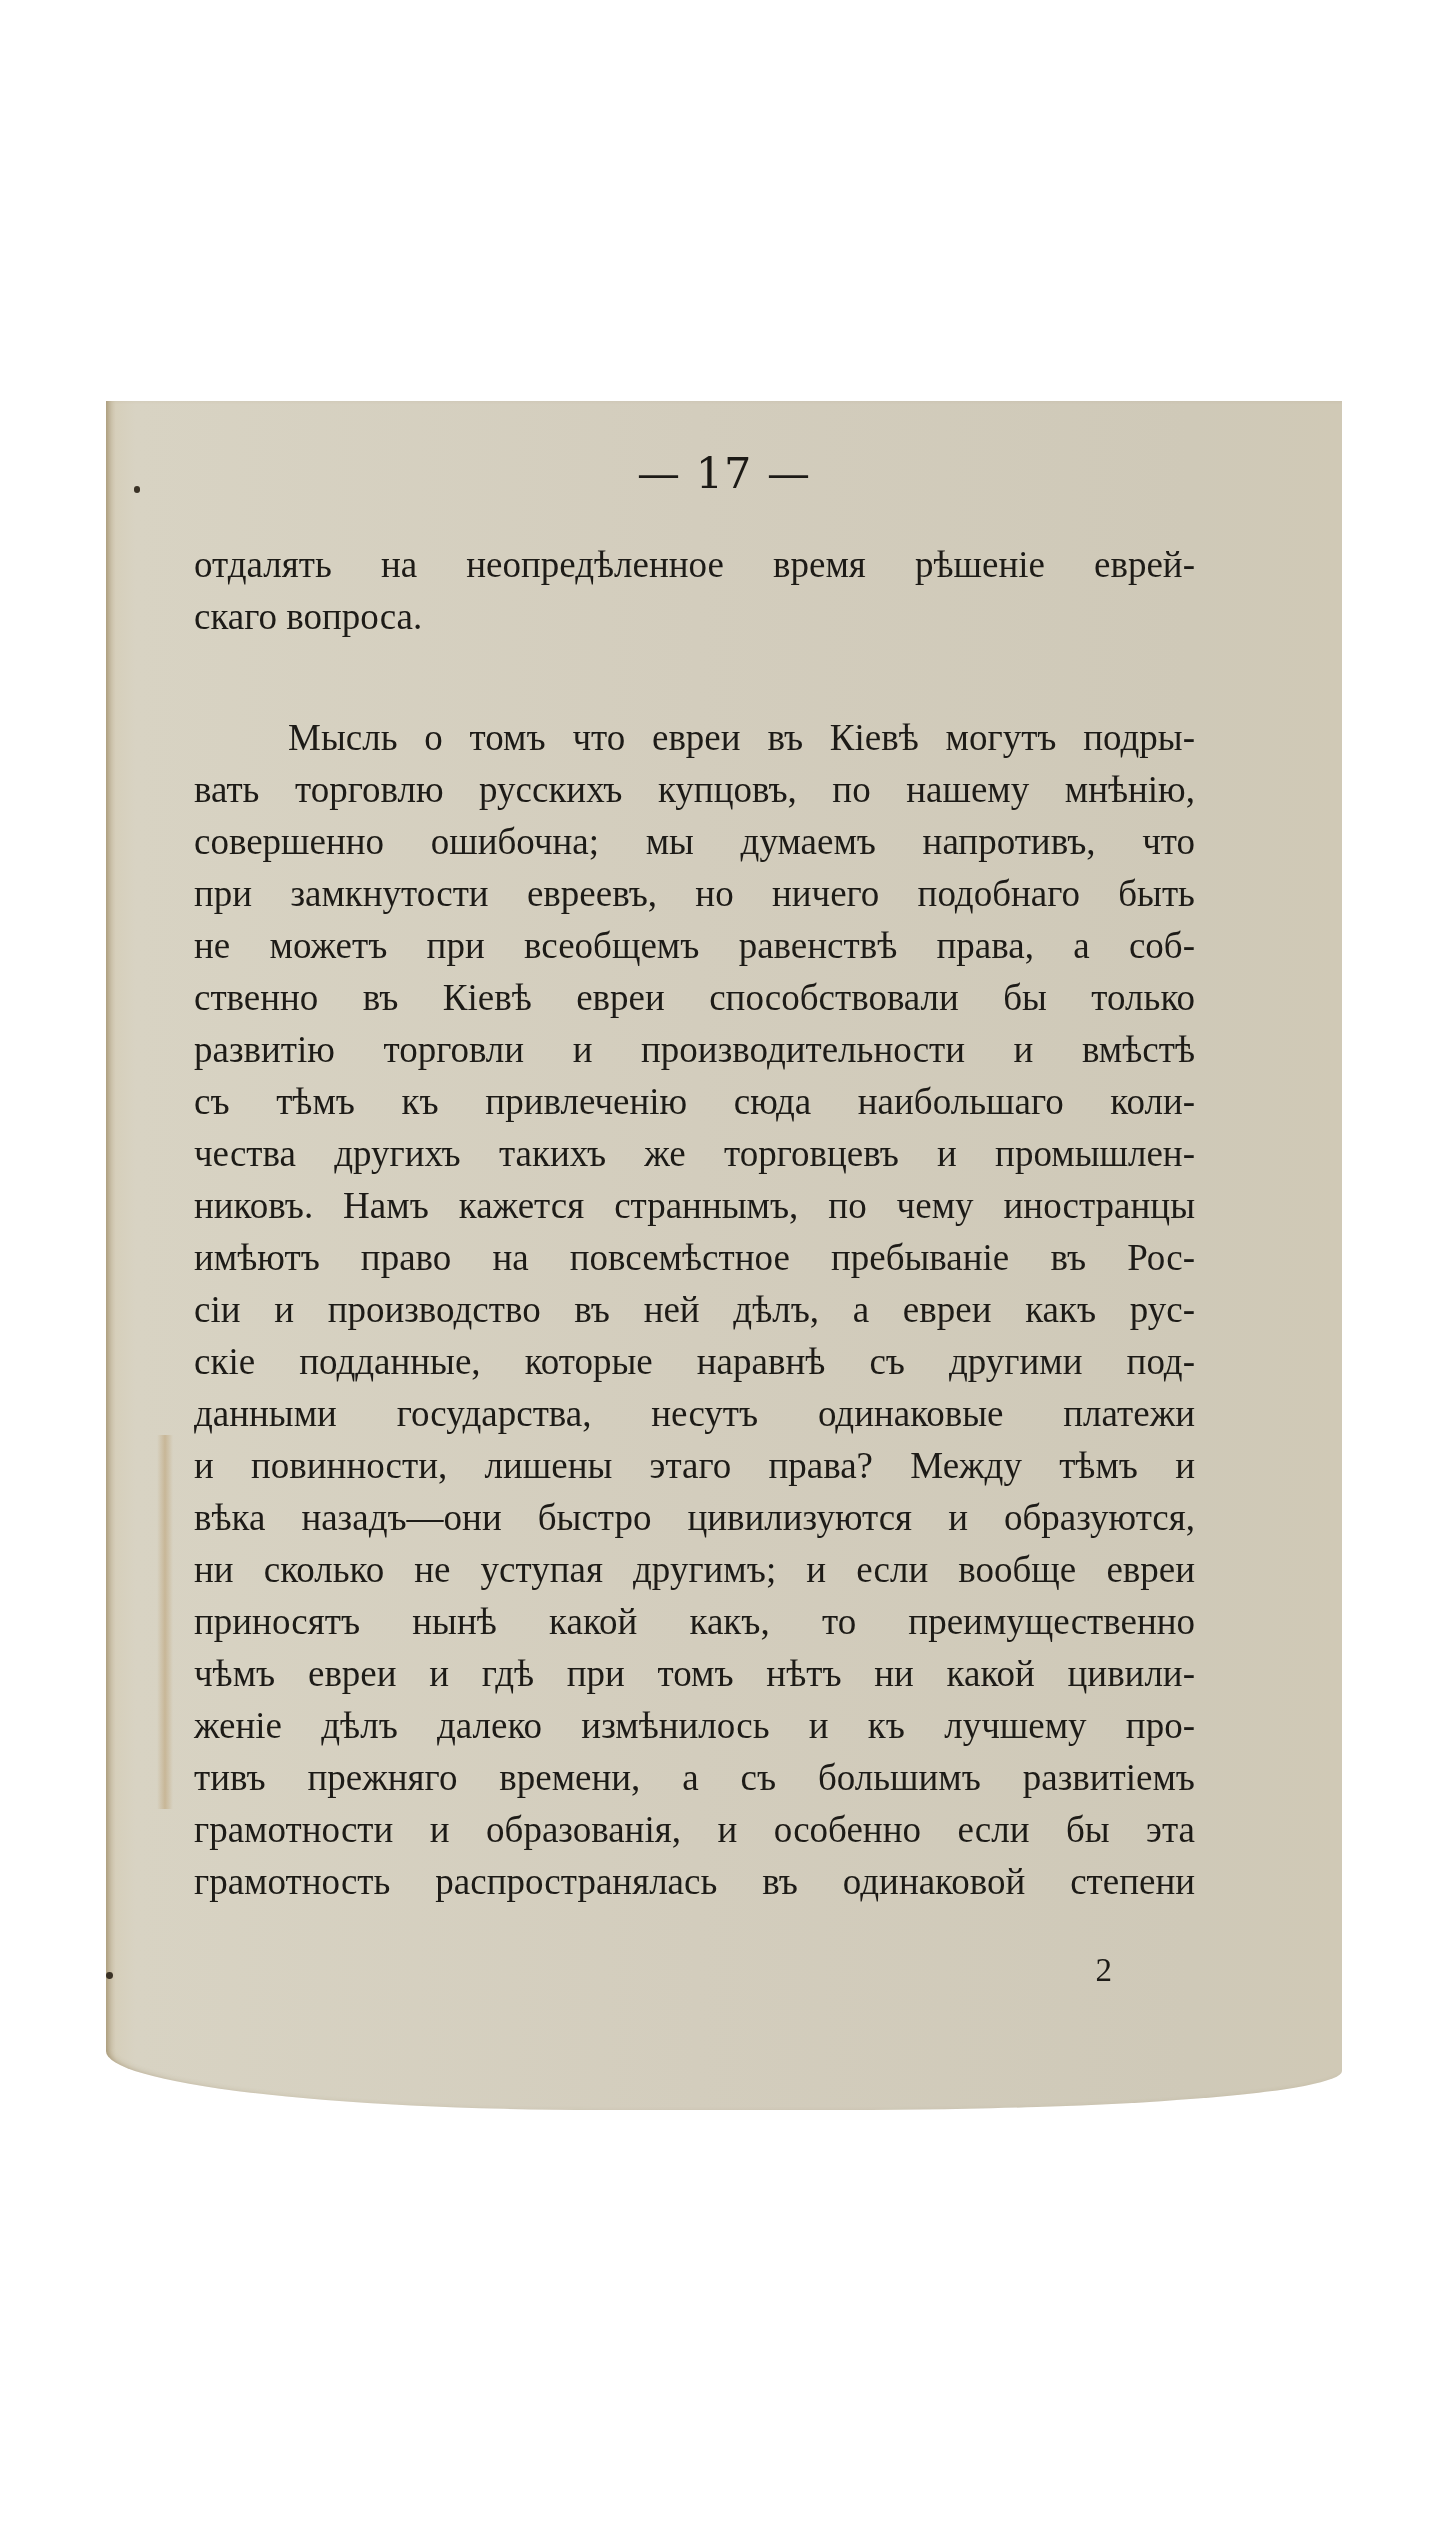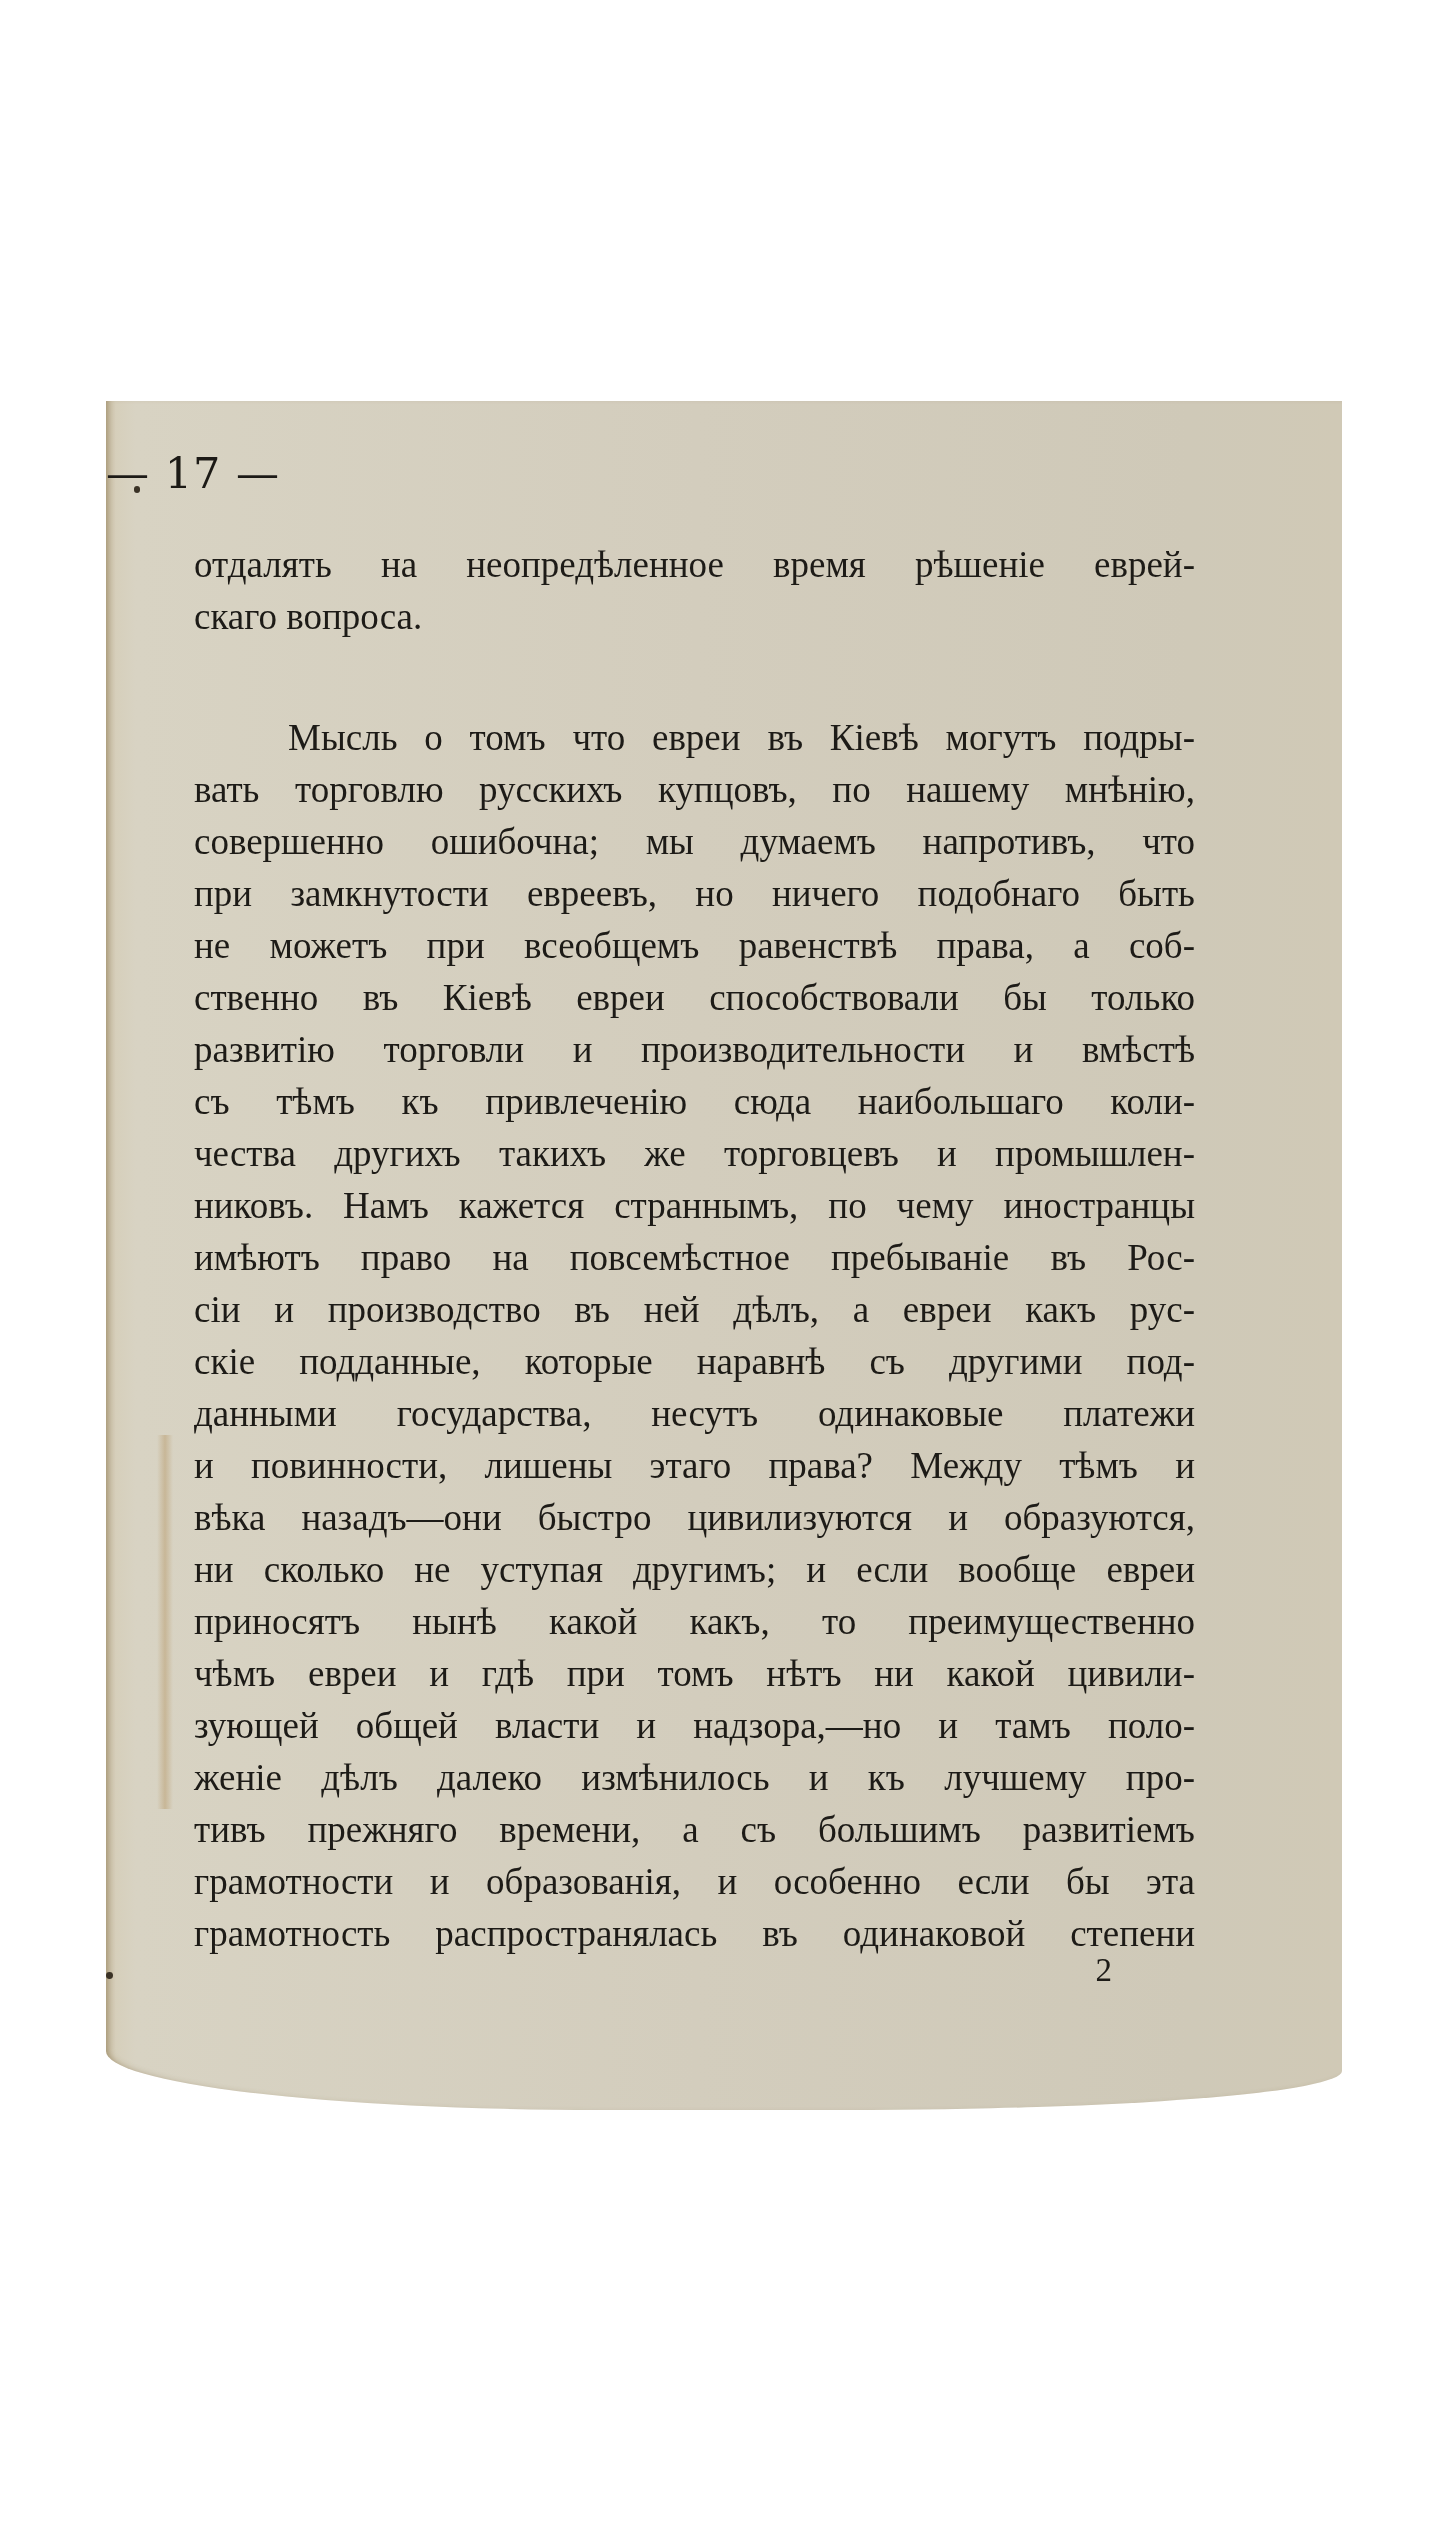--- a/index.html
+++ b/index.html
@@ -9,21 +9,21 @@
   }
   .page {
     position: absolute; left: 106px; top: 401px;
     width: 1236px; height: 1709px;
     background: linear-gradient(90deg, #c9bfa6 0px, #d6cfbb 9.9px, #d8d3c3 29.6px, #d3cdbd 591px, #cfc9b8 1084px, #d0c9b6 1236px);
     border-radius: 0 0 40% 40% / 0 0 39px 59px;
     box-shadow: inset 5.9px 0 5.9px -3.9px rgba(120,95,50,0.45);
   }
   .page-number {
     position: absolute; left: 0; width: 100%; top: 47px;
-    text-align: left;
+    text-align: center;
     font-family: "DejaVu Serif", serif; font-size: 43px; color: #1c1a16;
     letter-spacing: 1px;
   }
   .text-block {
     position: absolute; left: 88px; top: 138px; width: 1001px;
     font-family: "Liberation Serif", serif; font-size: 37px;
     color: #1d1b17; line-height: 52px;
   }
   .line { display: block; white-space: nowrap; text-align: justify; text-align-last: justify; height: 52px; }
   .line.last { text-align-last: left; }
@@ -68,21 +68,20 @@
       <span class="line">никовъ. Намъ кажется страннымъ, по чему иностранцы</span>
       <span class="line">имѣютъ право на повсемѣстное пребываніе въ Рос-</span>
       <span class="line">сіи и производство въ ней дѣлъ, а евреи какъ рус-</span>
       <span class="line">скіе подданные, которые наравнѣ съ другими под-</span>
       <span class="line">данными государства, несутъ одинаковые платежи</span>
       <span class="line">и повинности, лишены этаго права? Между тѣмъ и</span>
       <span class="line">вѣка назадъ—они быстро цивилизуются и образуются,</span>
       <span class="line">ни сколько не уступая другимъ; и если вообще евреи</span>
       <span class="line">приносятъ нынѣ какой какъ, то преимущественно</span>
       <span class="line">чѣмъ евреи и гдѣ при томъ нѣтъ ни какой цивили-</span>
-      <span class="line">зующей общей власти и надзора,—но и тамъ поло-</span>
       <span class="line">женіе дѣлъ далеко измѣнилось и къ лучшему про-</span>
       <span class="line">тивъ прежняго времени, а съ большимъ развитіемъ</span>
       <span class="line">грамотности и образованія, и особенно если бы эта</span>
       <span class="line">грамотность распространялась въ одинаковой степени</span>
     </div>
   </div>
 
   <div class="signature">2</div>
 </div>
 

